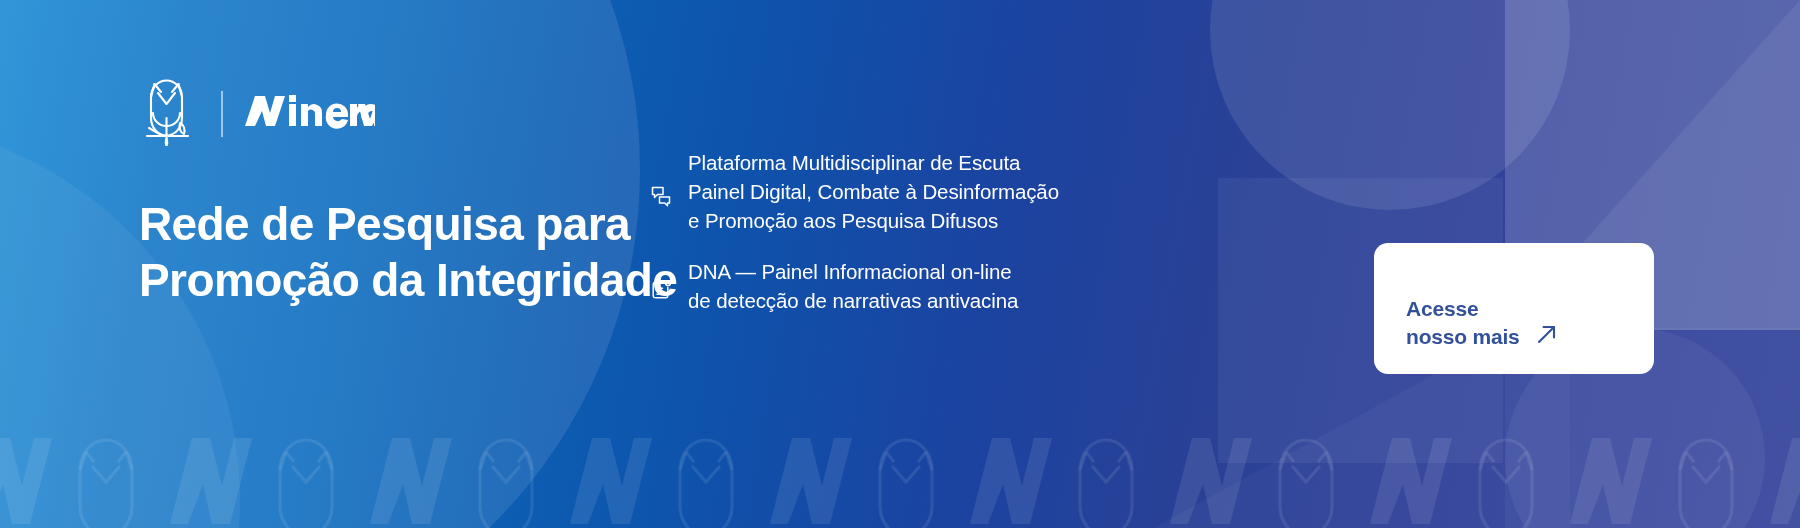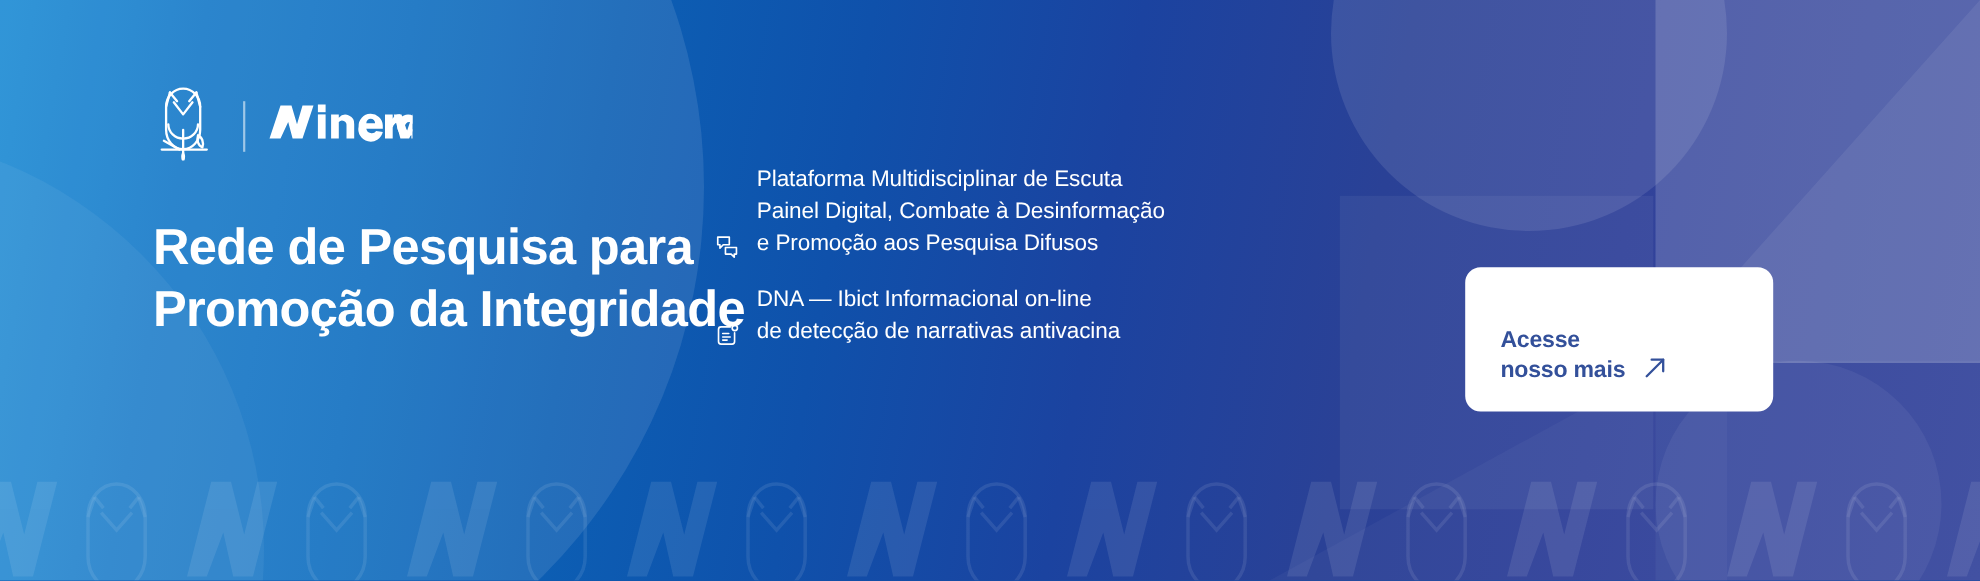--- a/index.html
+++ b/index.html
@@ -153,21 +153,21 @@
     white-space:nowrap;
   }
   .proj-list{
     position:absolute;
     left:0; top:148px;
     width:540px;
     list-style:none;
   }
   .proj-item{
     display:flex;
-    align-items:flex-end;
+    align-items:center;
     gap:16px;
     margin-bottom:22px;
   }
   .proj-icon{
     flex:0 0 22px;
     width:22px; height:22px;
     margin-top:8px;
   }
   .proj-icon svg{ display:block; }
   .proj-text{
@@ -175,21 +175,21 @@
     line-height:1.42;
     color:#ffffff;
     font-weight:400;
     letter-spacing:-0.1px;
   }
   .proj-text span{ display:block; }
 
   
   .cta{
     position:absolute;
-    left:1332px; top:243px;
+    left:1374px; top:243px;
     width:280px; height:131px;
     background:#ffffff;
     border-radius:14px;
     display:flex;
     align-items:flex-end;
     cursor:pointer;
   }
   .cta-inner{
     padding:0 0 24px 32px;
     display:flex;
@@ -327,21 +327,21 @@
         <span class="proj-icon">
           <svg width="22" height="22" viewBox="0 0 22 22" xmlns="http://www.w3.org/2000/svg">
             <g fill="none" stroke="#ffffff" stroke-width="1.5" stroke-linejoin="round" stroke-linecap="round">
               <path d="M14 3.2 L5.5 3.2 a2.3 2.3 0 0 0 -2.3 2.3 L3.2 16.5 a2.3 2.3 0 0 0 2.3 2.3 L15.5 18.8 a2.3 2.3 0 0 0 2.3 -2.3 L17.8 8.5"></path>
               <circle cx="18" cy="4.2" r="2.4"></circle>
               <path d="M7 9.2 L12.5 9.2 M7 12.4 L13.8 12.4 M7 15.2 L11 15.2"></path>
             </g>
           </svg>
         </span>
         <span class="proj-text">
-          <span>DNA — Ibict Informacional on-line</span>
+          <span>DNA — Painel Informacional on-line</span>
           <span>de detecção de narrativas antivacina</span>
         </span>
       </li>
 
 
     </ul>
   </div>
 
   <a class="cta">
     <span class="cta-inner">

